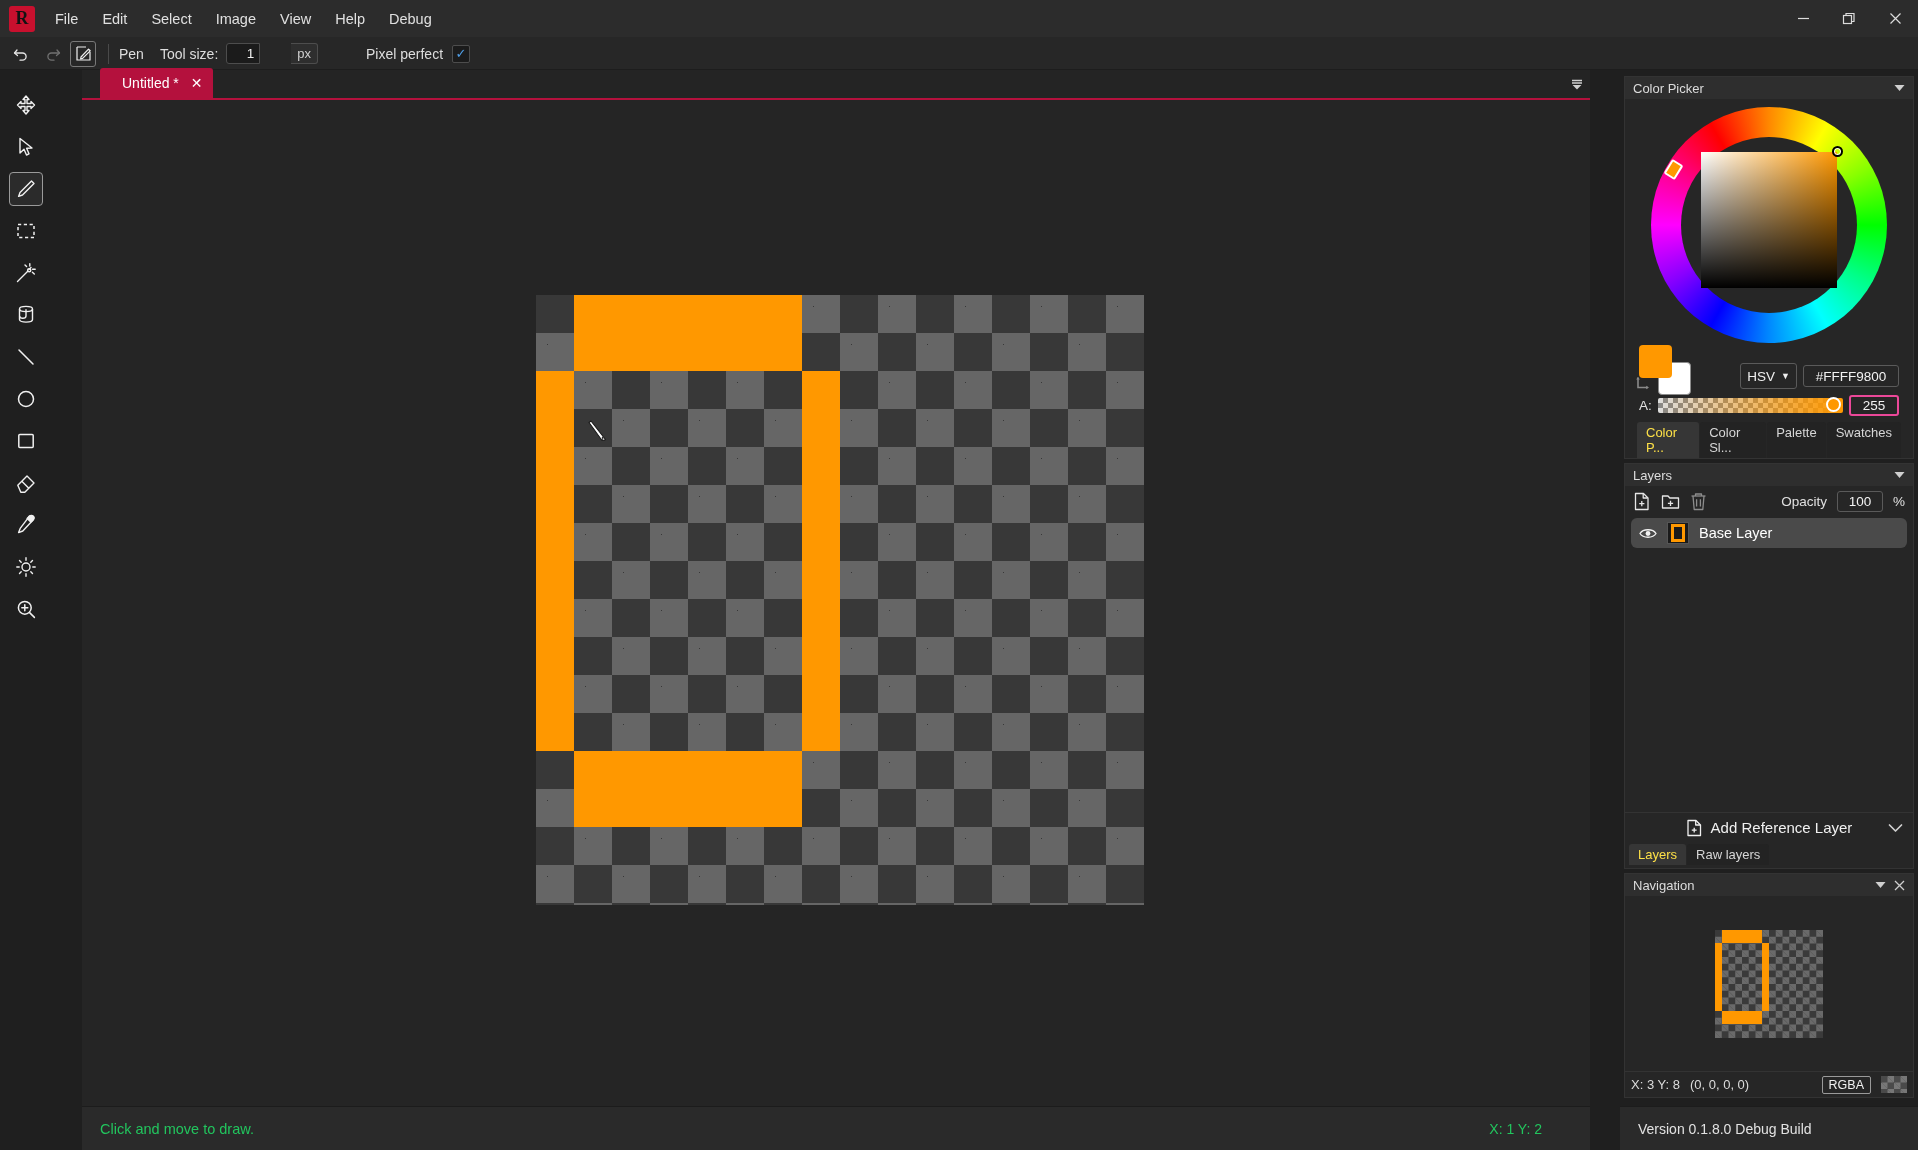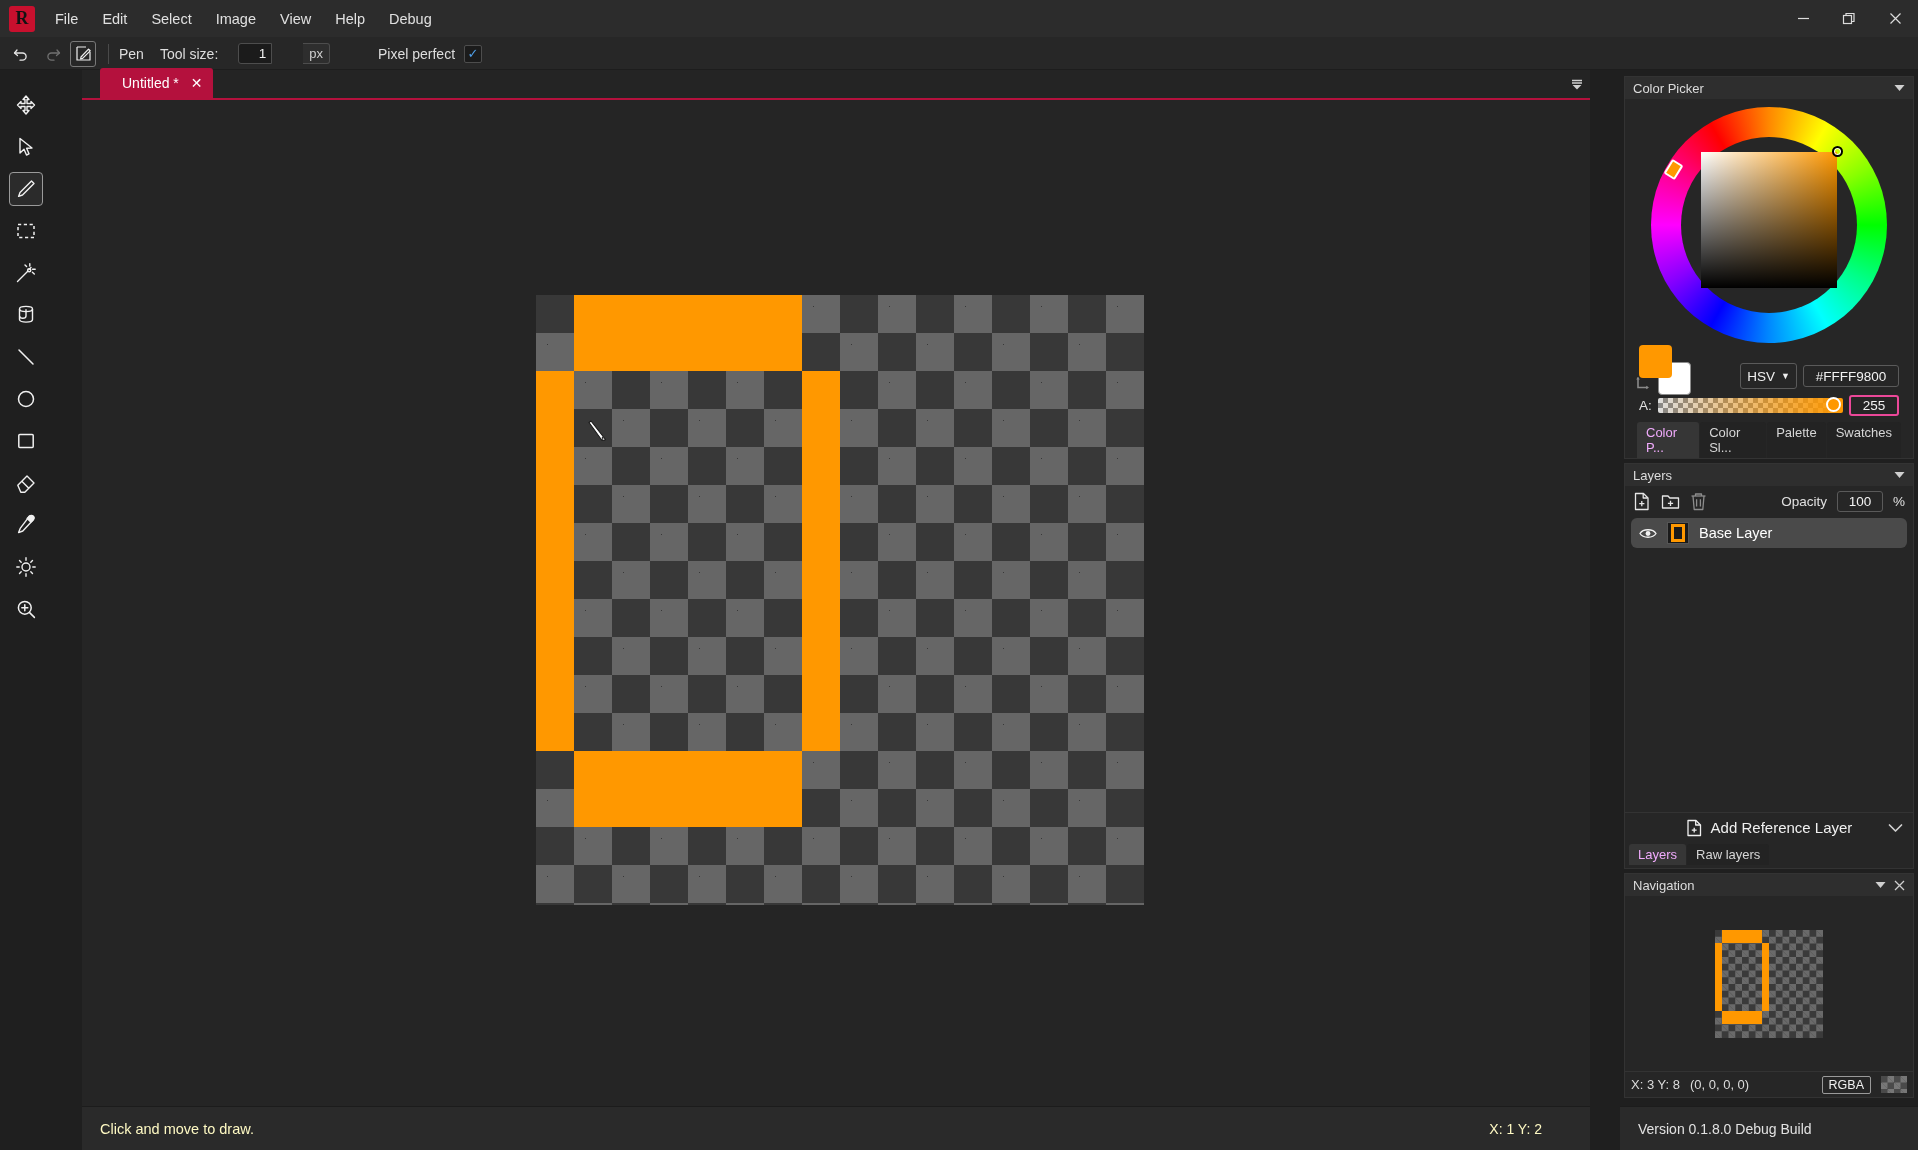--- a/index.html
+++ b/index.html
@@ -134,21 +134,21 @@
   .cursor-pen {
     position: absolute; pointer-events: none;
     width: 26px; height: 26px;
   }
 
   .statusbar {
     height: 44px; flex: 0 0 44px;
     background: #2a2a2a;
     display: flex; align-items: center;
     padding: 0 18px;
-    font-size: 14.5px; color: #fef9c3;
+    font-size: 14.5px; color: #22c55e;
     border-top: 1px solid #1c1c1c;
   }
   .status-spacer { flex: 1; }
   .status-coords { margin-right: 30px; font-size: 14px; }
 
   
   .rightdock {
     width: 298px; flex: 0 0 298px;
     background: #1f1f1f;
     display: flex; flex-direction: column;
@@ -245,21 +245,21 @@
     width: 50px; height: 21px; background: #262626;
     border: 2px solid #ec4899; border-radius: 3px;
     display: flex; align-items: center; justify-content: center;
     font-size: 13.5px; color: #f2f2f2;
   }
   .subtabs { display: flex; gap: 1px; padding: 2px 4px 0 4px; }
   .subtab {
     padding: 3px 9px; font-size: 13px; color: #d6d6d6;
     background: #232323; border-radius: 3px 3px 0 0;
   }
-  .subtab.active { background: #363636; color: #f0abfc; }
+  .subtab.active { background: #363636; color: #fde047; }
 
   
   .layers-toolbar {
     height: 30px; display: flex; align-items: center;
     padding: 0 8px; gap: 10px;
   }
   .ltbtn { color: #e6e6e6; display: flex; align-items: center; }
   .ltbtn.muted { color: #8d8d8d; }
   .ltspacer { flex: 1; }
   .opacity-label { font-size: 13.5px; color: #e0e0e0; }
@@ -378,21 +378,21 @@
     </svg>
   </div>
   <div class="obtn framed">
     <svg width="17" height="17" viewBox="0 0 17 17">
       <path d="M2 2 H11 M2 2 V15 H15 V7" fill="none" stroke="#f0f0f0" stroke-width="1.2"></path>
       <path d="M6 12 L13.5 4.2 L15.2 5.8 L7.6 13.4 L5.6 14 Z" fill="none" stroke="#f0f0f0" stroke-width="1.2" stroke-linejoin="round"></path>
     </svg>
   </div>
   <div class="osep"></div>
   <div class="olabel">Pen</div>
-  <div class="olabel" style="margin-right:20px;">Tool size:</div>
+  <div class="olabel" style="margin-right:8px;">Tool size:</div>
   <div class="ofield">1</div>
   <div class="ounit">px</div>
   <div class="olabel" style="margin-left:48px;margin-right:0;">Pixel perfect</div>
   <div class="ocheck">✓</div>
 </div>
 
 <div class="body-row">
 
   <div class="toolbox">
     <div class="tool">

